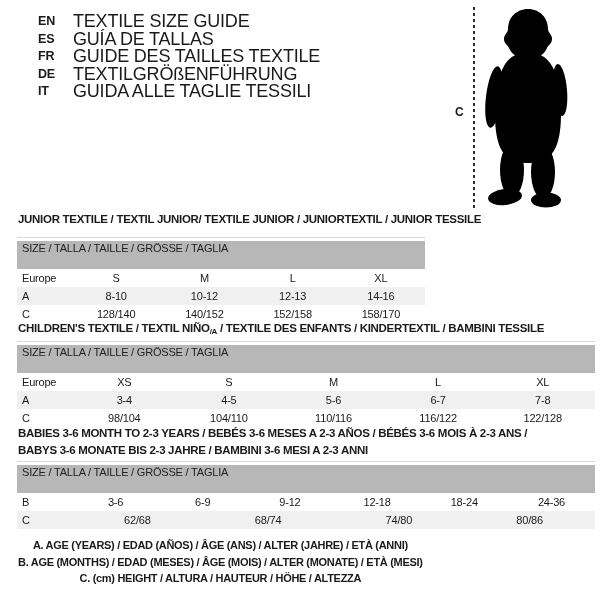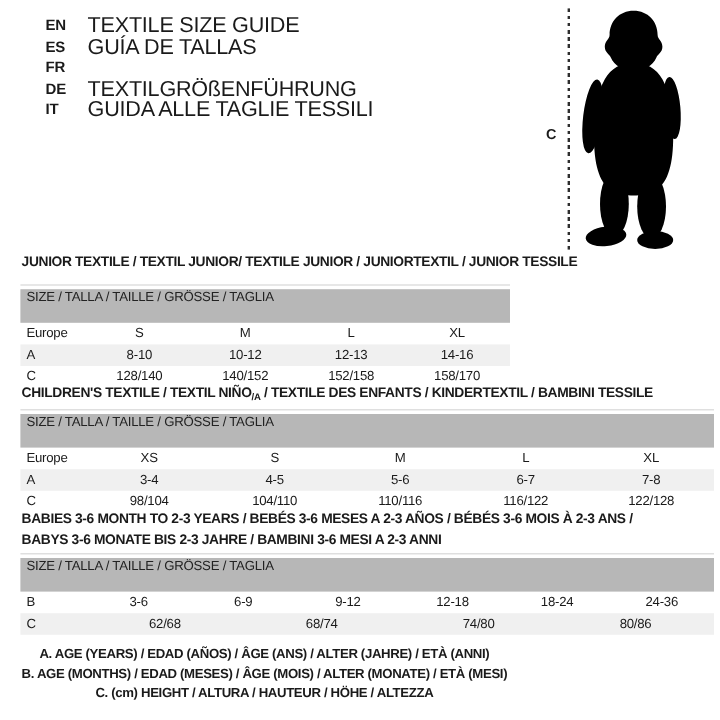--- a/index.html
+++ b/index.html
@@ -66,20 +66,21 @@
   <div class="lang-row">
     <span class="lang-code">EN</span>
     <span class="lang-title">TEXTILE SIZE GUIDE</span>
   </div>
   <div class="lang-row">
     <span class="lang-code">ES</span>
     <span class="lang-title">GUÍA DE TALLAS</span>
   </div>
   <div class="lang-row">
     <span class="lang-code">FR</span>
+    <span class="lang-title">GUIDE DES TAILLES TEXTILE</span>
   </div>
   <div class="lang-row">
     <span class="lang-code">DE</span>
     <span class="lang-title">TEXTILGRÖßENFÜHRUNG</span>
   </div>
   <div class="lang-row">
     <span class="lang-code">IT</span>
     <span class="lang-title">GUIDA ALLE TAGLIE TESSILI</span>
   </div>
 </div>

